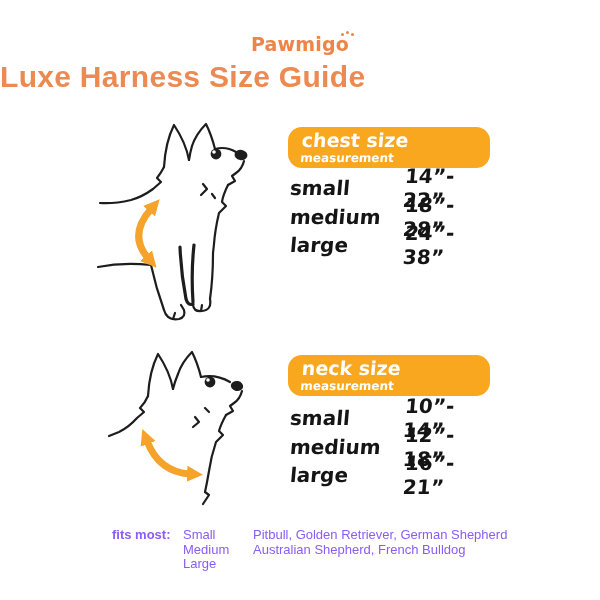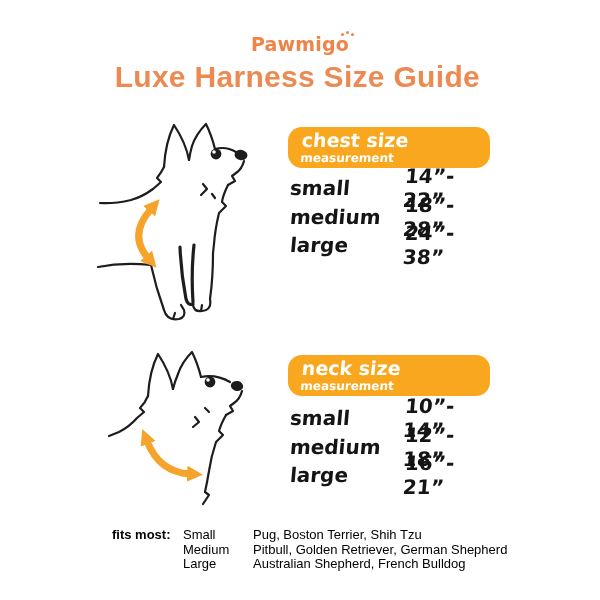--- a/index.html
+++ b/index.html
@@ -5,21 +5,21 @@
   html,body{margin:0;padding:0;background:#fff;}
   #page{position:relative;width:600px;height:600px;background:#ffffff;overflow:hidden;
         font-family:"Liberation Sans",sans-serif;}
 
   
   .logo-wrap{position:absolute;top:33px;left:0;width:600px;text-align:center;}
   .logo{position:relative;display:inline-block;font-family:"DejaVu Sans",sans-serif;
         font-weight:700;font-size:19px;color:#EE8447;letter-spacing:0.2px;}
   .paw-dots{position:absolute;top:-2px;right:0px;width:3px;height:3px;border-radius:50%;
         background:#EE8447;box-shadow:-5px 2px 0 0 #EE8447,5px 2px 0 0 #EE8447;}
-  .title{position:absolute;top:60px;left:0;width:480px;text-align:right;
+  .title{position:absolute;top:60px;left:0;width:480px;text-align:left;
         font-size:30px;font-weight:700;color:#EC8A52;letter-spacing:0.3px;}
 
   
   .banner{position:absolute;left:288px;width:202px;height:41px;border-radius:14px;
         background:#F9A71E;box-sizing:border-box;padding:3px 0 0 13px;}
   .banner-title{font-family:"DejaVu Sans",sans-serif;font-weight:700;font-size:19px;
         line-height:21px;color:#fff;transform:skewX(-5deg);transform-origin:left bottom;}
   .banner-sub{font-family:"DejaVu Sans",sans-serif;font-weight:700;font-size:12px;
         line-height:14px;color:#fff;transform:skewX(-5deg);transform-origin:left top;}
   #chest-banner{top:127px;}
@@ -33,21 +33,21 @@
   .comic{font-family:"DejaVu Sans",sans-serif;font-weight:700;font-size:20px;
         color:#151515;display:inline-block;transform:skewX(-5deg);}
   .size-value{width:92px;}
 
   
   .illus{position:absolute;}
   #dog-chest{left:95px;top:110px;}
   #dog-neck{left:108px;top:345px;}
 
   
-  .fits{position:absolute;top:528px;font-size:13px;color:#000000;line-height:14.5px;}
+  .fits{position:absolute;top:528px;font-size:13px;color:#8b5cf6;line-height:14.5px;}
   #fits-label{left:112px;font-weight:700;}
   #fits-sizes{left:183px;}
   #fits-breeds{left:253px;}
   .fits div{height:14.5px;}
 </style>
 </head>
 <body>
 
 <div id="page">
 
@@ -152,18 +152,17 @@
     </div>
   </div>
 
   <div id="fits-label" class="fits">fits most:</div>
   <div id="fits-sizes" class="fits">
     <div>Small</div>
     <div>Medium</div>
     <div>Large</div>
   </div>
   <div id="fits-breeds" class="fits">
-    <div>Pug, Boston Terrier, Shih Tzu</div>
     <div>Pitbull, Golden Retriever, German Shepherd</div>
     <div>Australian Shepherd, French Bulldog</div>
   </div>
 
 </div>
 
 </body></html>

